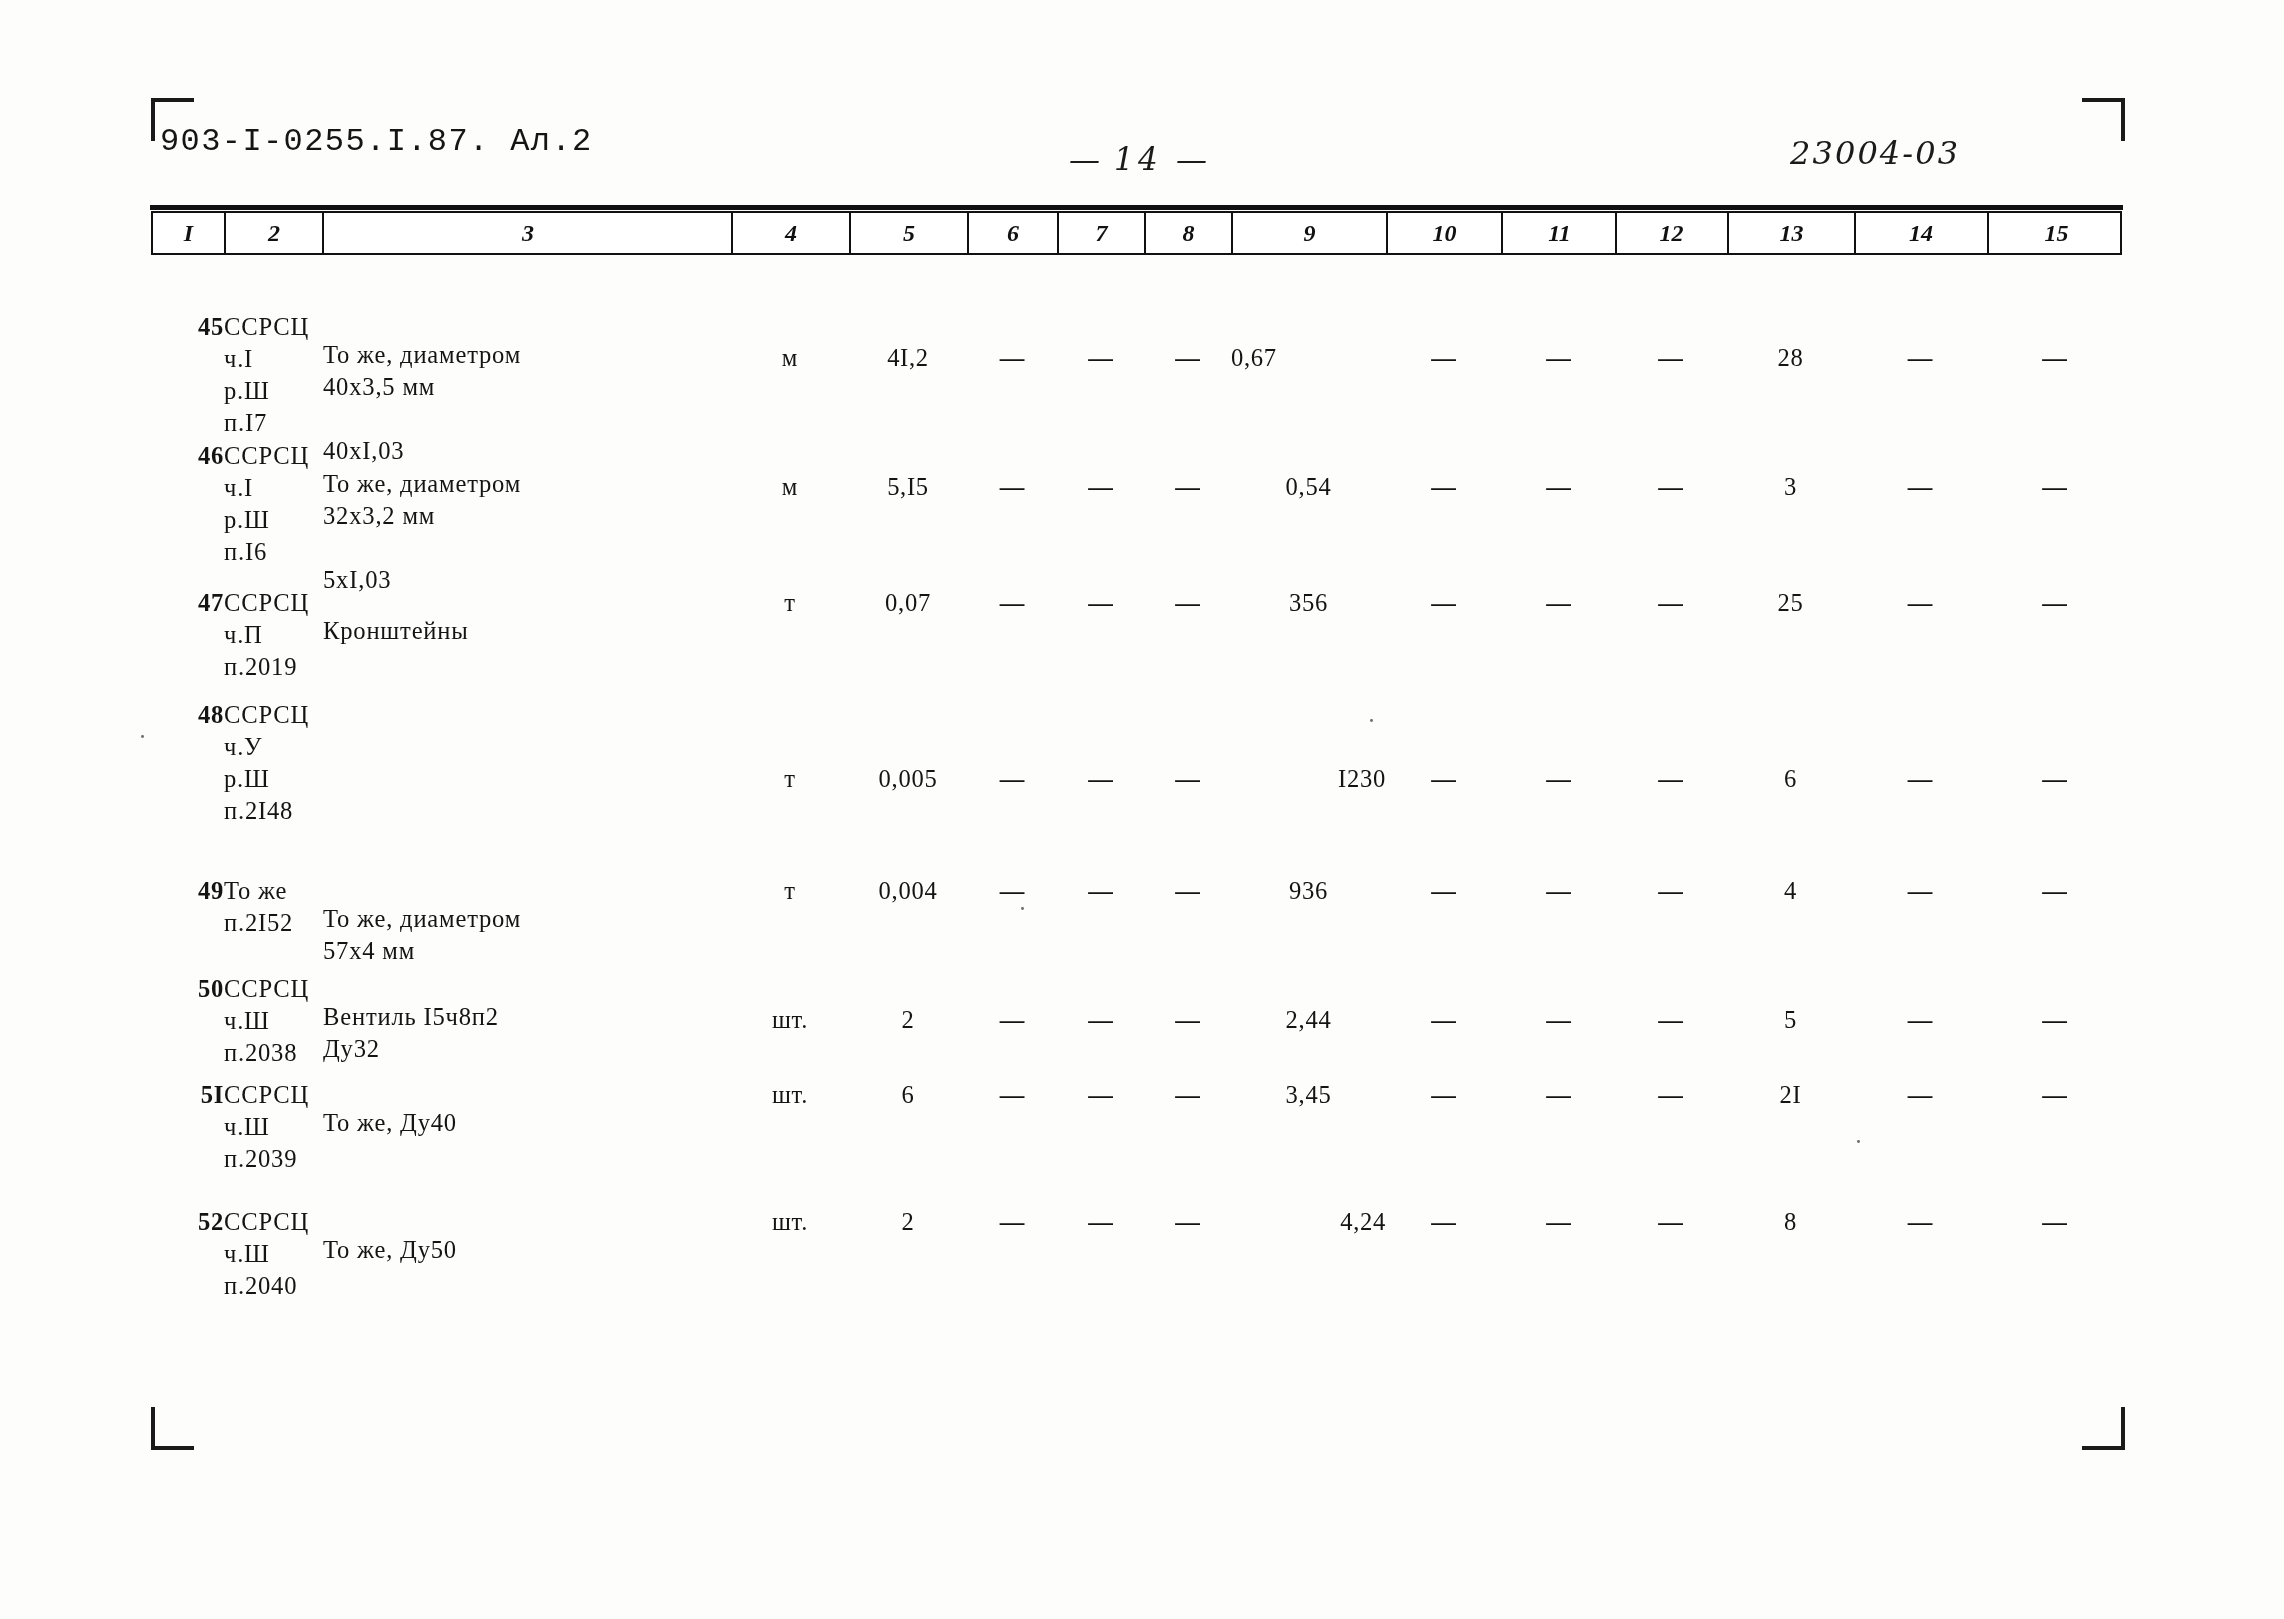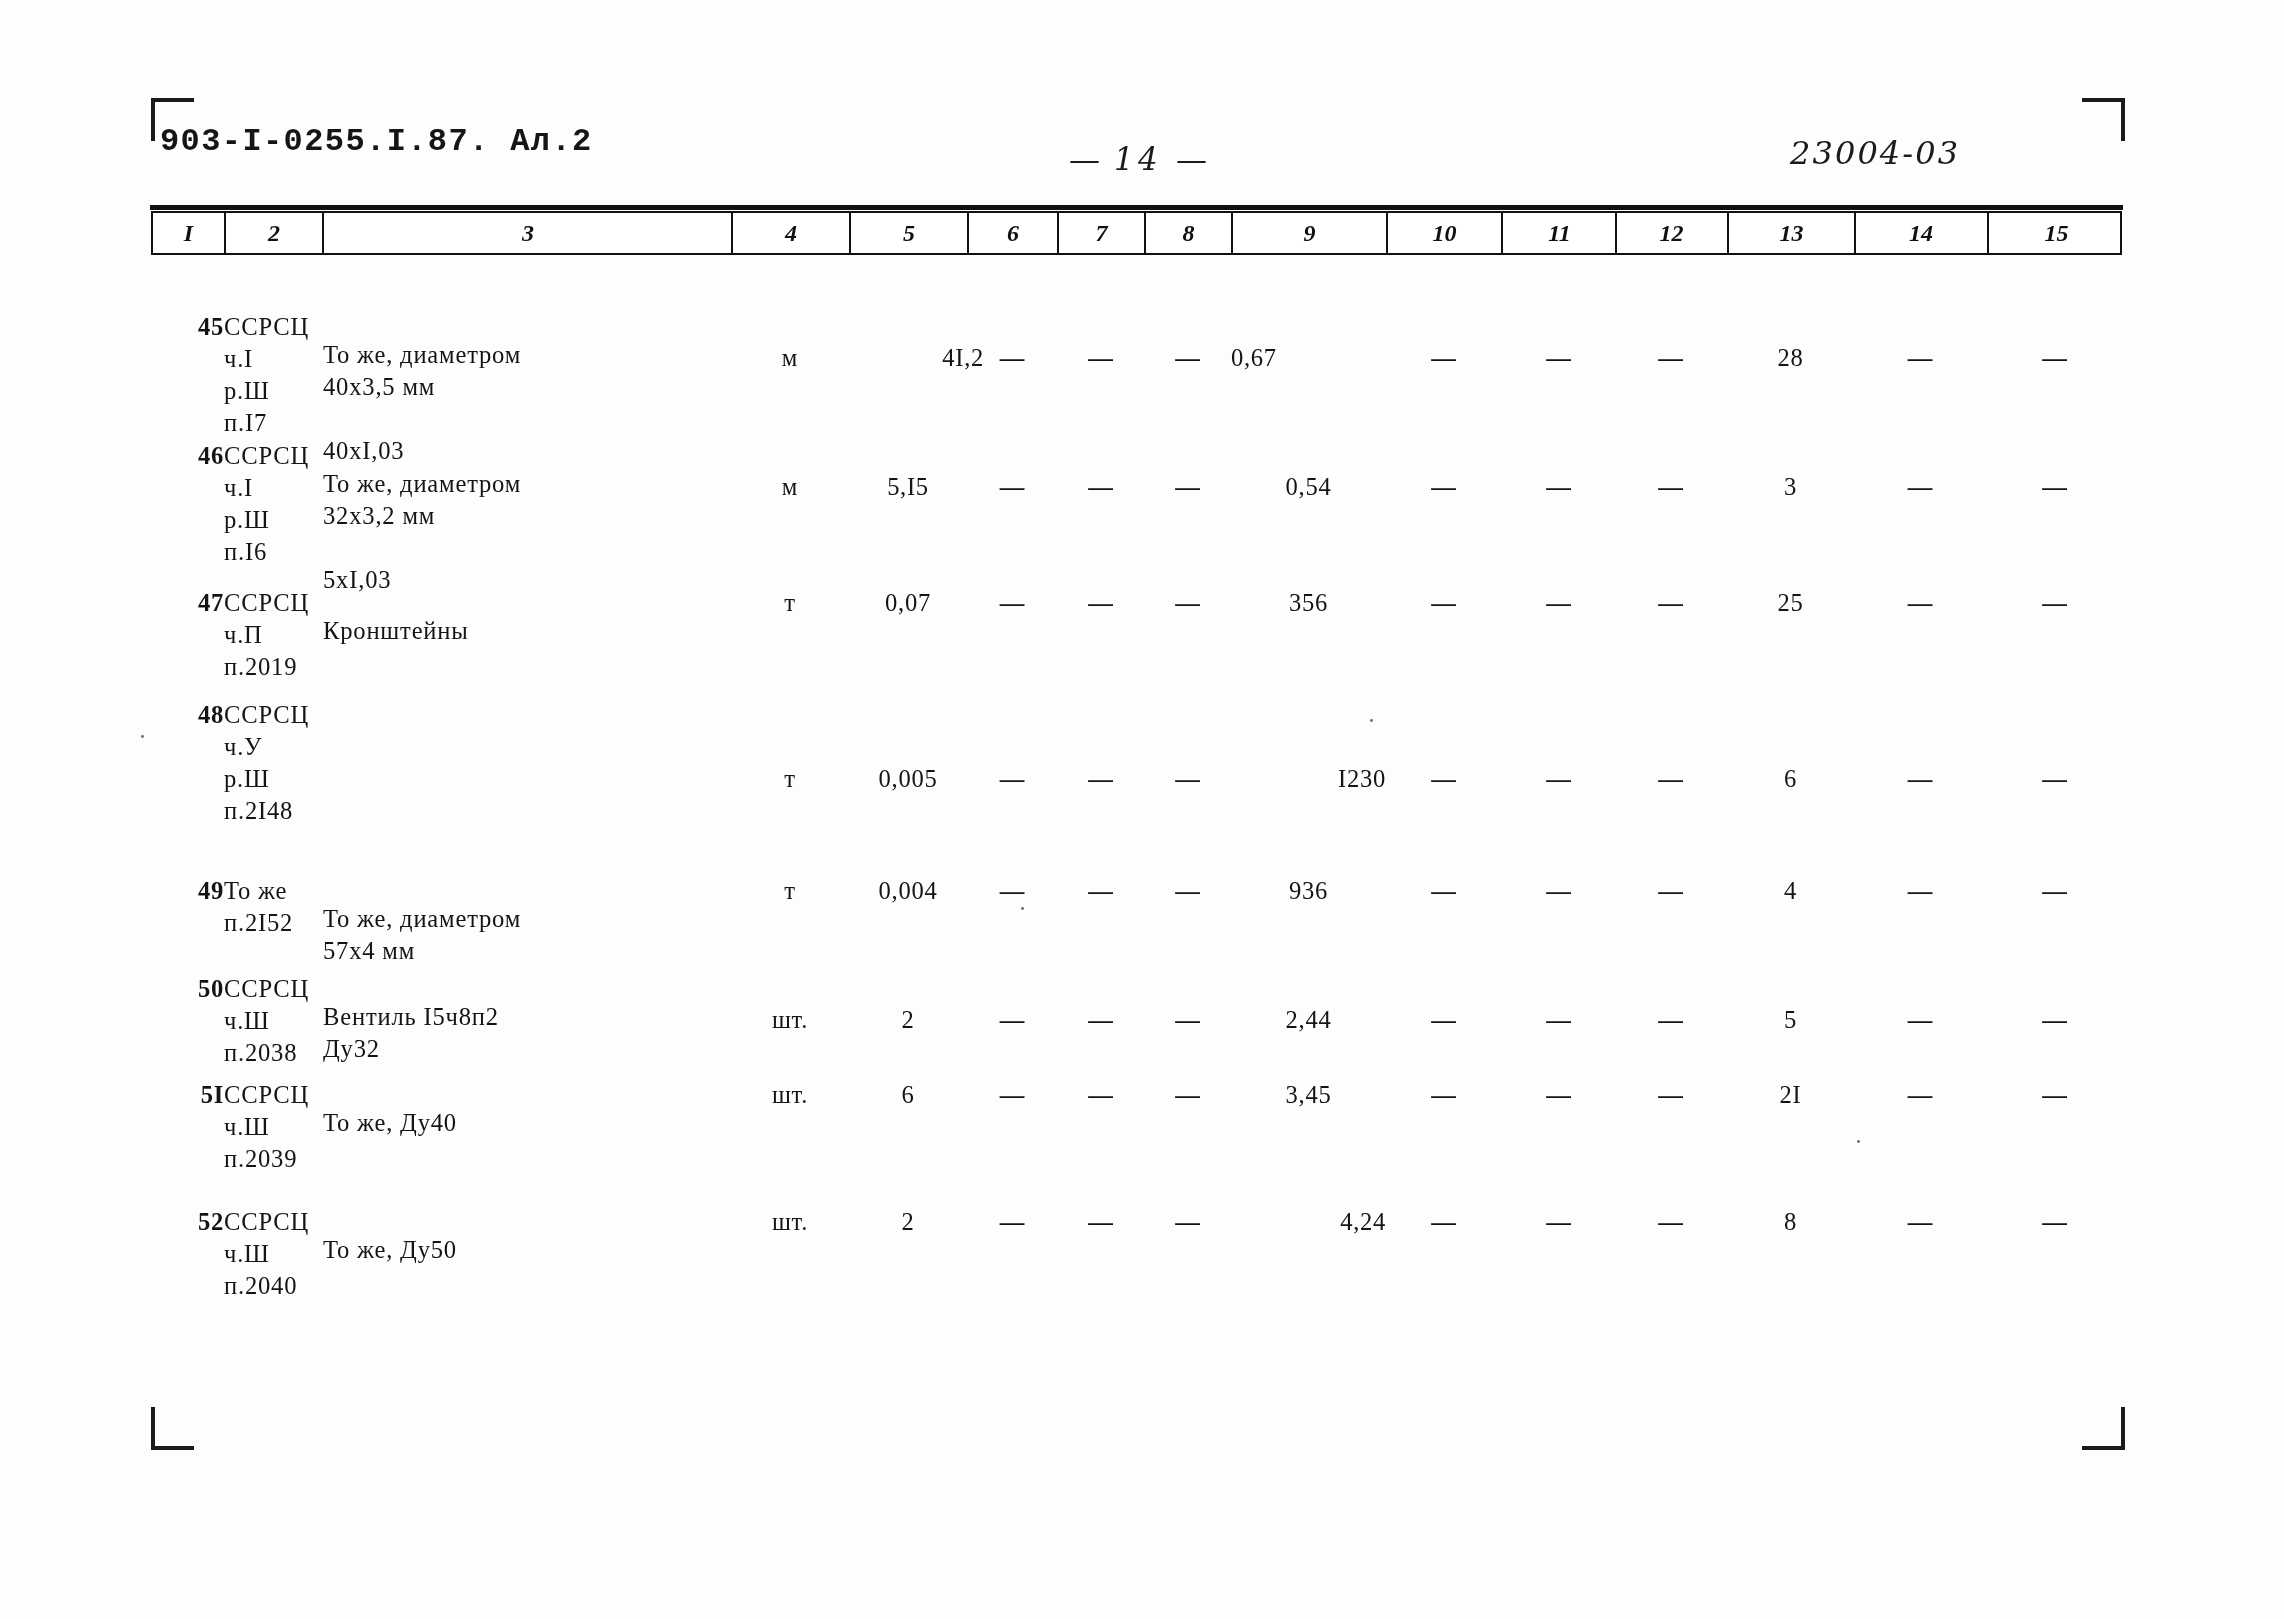--- a/index.html
+++ b/index.html
@@ -34,21 +34,21 @@
   .corner.br { left: 2082px; top: 1407px; border-bottom-width: 4.2px; border-right-width: 4.2px; }
 
   
   .hdr-code-left {
     position: absolute;
     left: 160px;
     top: 123px;
     font-size: 32px;
     letter-spacing: 1.4px;
     font-family: "Liberation Mono", monospace;
-    font-weight: 700;
+    font-weight: 400;
     color: #151515;
   }
   .page-num {
     position: absolute;
     left: 1069px;
     top: 141px;
     font-size: 31px;
     font-style: italic;
     font-family: "DejaVu Serif", serif;
     color: #1b1b1b;
@@ -171,21 +171,21 @@
         <div class="cell c-num" style="left: 0px; width: 73px; top: 1.4px;">45</div>
         <div class="cell c-just" style="left: 73px; width: 98px; top: 1.4px;">ССРСЦ
 ч.I
 р.Ш
 п.I7</div>
         <div class="cell c-name" style="left: 172px; width: 408px; top: 1.4px;">То же, диаметром
 40х3,5 мм
 
 40хI,03</div>
         <div class="cell c-unit" style="left: 580px; width: 118px; top: 32px;">м</div>
-        <div class="cell c-val" style="left: 715px; width: 118px; top: 32px; ">4I,2</div>
+        <div class="cell c-val" style="left: 698px; width: 118px; top: 32px; text-align: center;">4I,2</div>
         <div class="cell c-dash" style="left: 816px; width: 90px; top: 32px;">—</div>
         <div class="cell c-dash" style="left: 906px; width: 87px; top: 32px;">—</div>
         <div class="cell c-dash" style="left: 993px; width: 87px; top: 32px;">—</div>
         <div class="cell c-val" style="left: 1080px; width: 155px; top: 32px; text-align: left;">0,67</div>
         <div class="cell c-dash" style="left: 1235px; width: 115px; top: 32px;">—</div>
         <div class="cell c-dash" style="left: 1351px; width: 113px; top: 32px;">—</div>
         <div class="cell c-dash" style="left: 1463px; width: 113px; top: 32px;">—</div>
         <div class="cell c-val" style="left: 1576px; width: 127px; top: 32px; text-align: center;">28</div>
         <div class="cell c-dash" style="left: 1702px; width: 134px; top: 32px;">—</div>
         <div class="cell c-dash" style="left: 1836px; width: 135px; top: 32px;">—</div>

